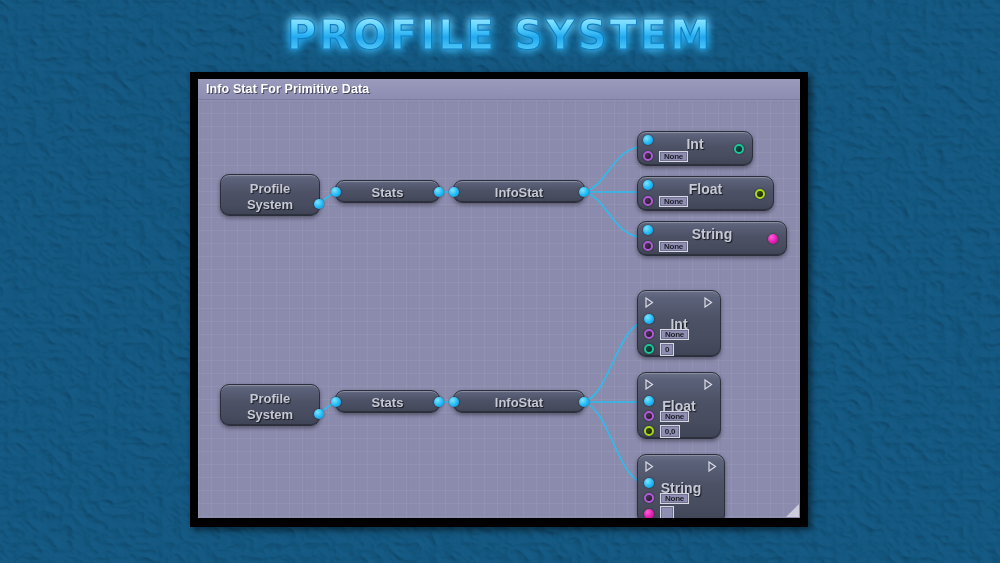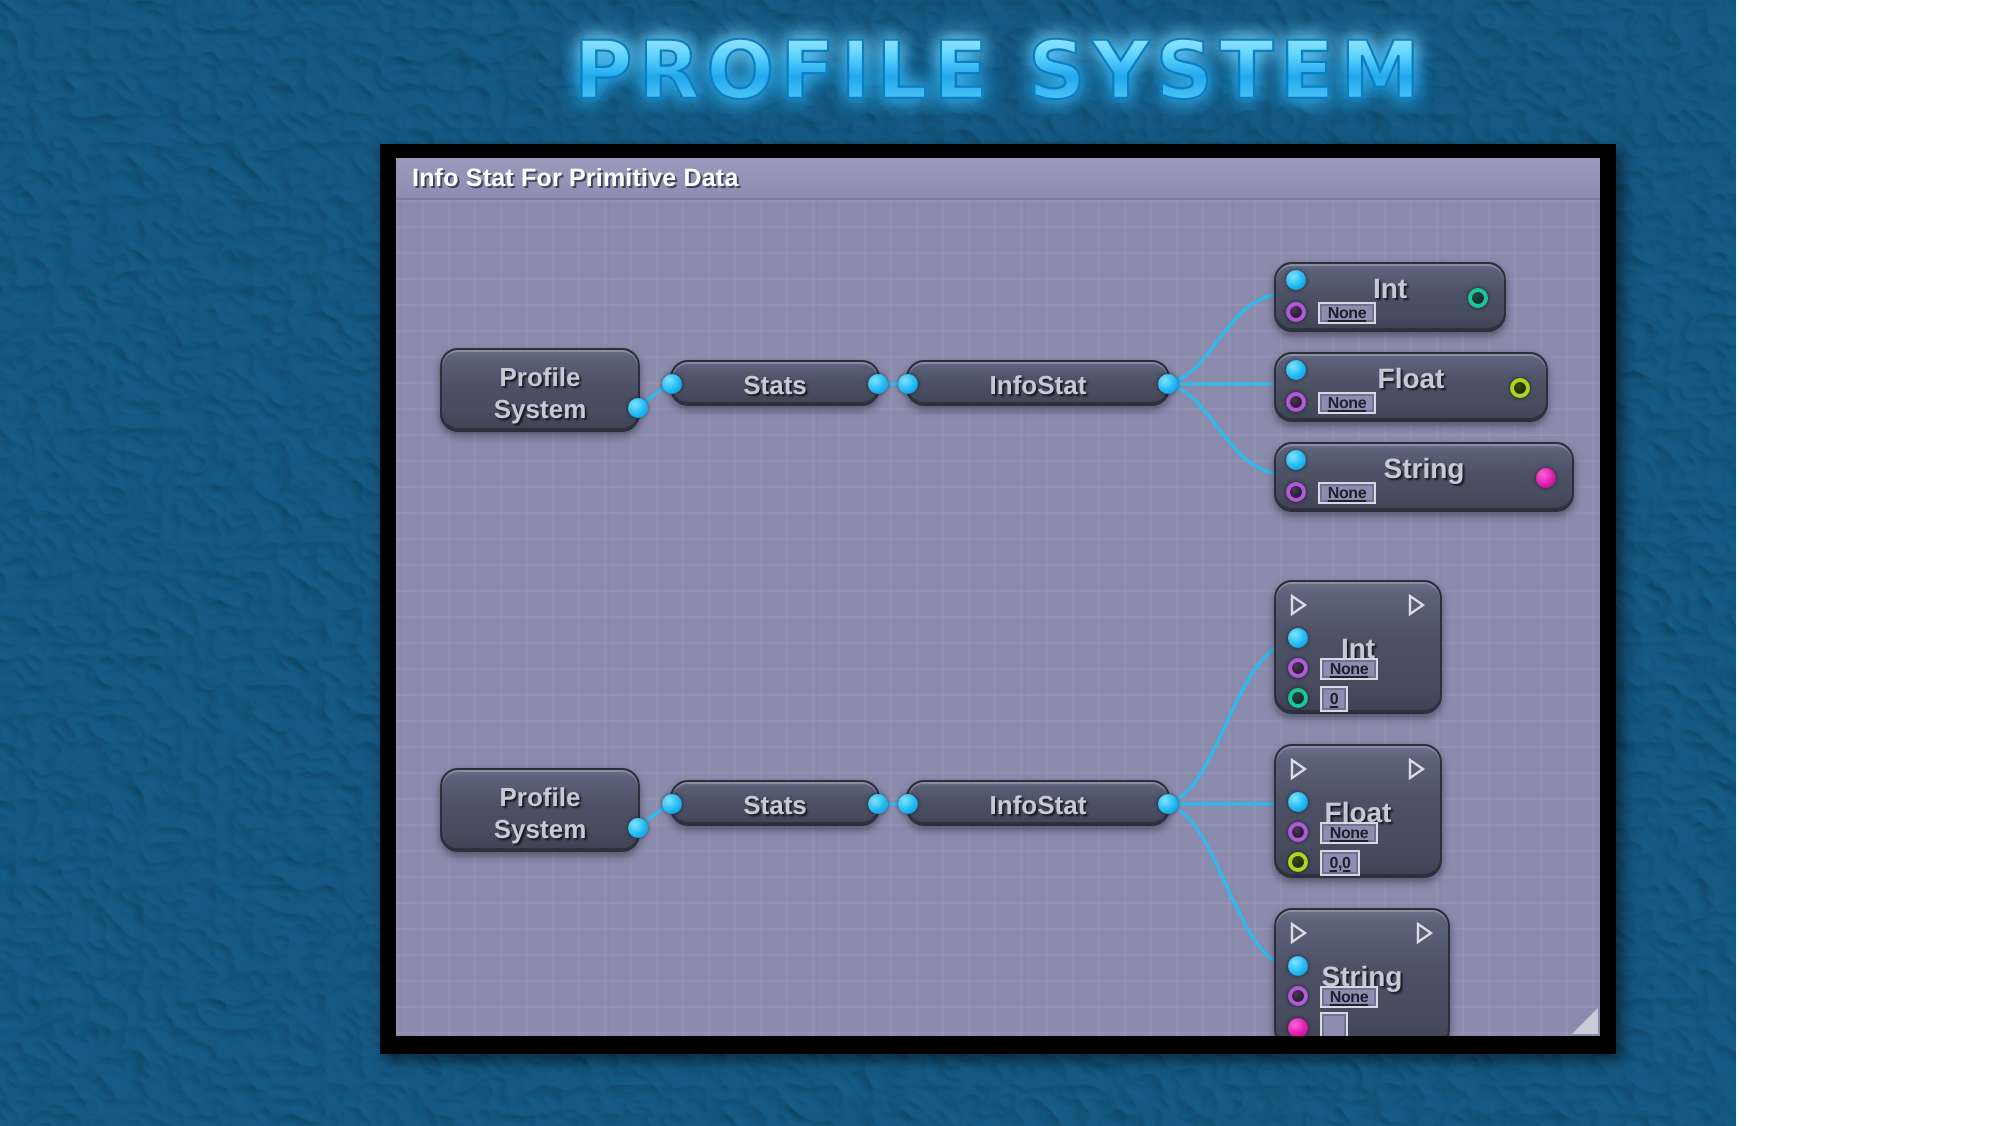--- a/index.html
+++ b/index.html
@@ -7,21 +7,21 @@
   html, body {
     width: 1000px;
     height: 563px;
     overflow: hidden;
     font-family: "Liberation Sans", sans-serif;
   }
 
   
   #app {
     position: relative;
-    width: 868px;
+    width: 1000px;
     height: 563px;
     background-color: #10486f;
     overflow: hidden;
     padding-left: 24px;
   }
   #bg-texture {
     position: absolute;
     inset: 0;
     opacity: 0.85;
   }
@@ -165,21 +165,20 @@
     border: 1px solid #d8d8e4;
     color: #20202c;
     font-size: 8px;
     font-weight: bold;
     line-height: 1;
     display: flex;
     align-items: center;
     justify-content: center;
     box-shadow: inset 0 0 0 1px rgba(60,60,80,0.35);
     letter-spacing: -0.2px;
-    text-decoration: underline;
   }
   .valuebox.empty { color: transparent; }
 </style>
 </head>
 <body>
 
 <div id="app">
 
   <svg id="bg-texture" width="1000" height="563" viewBox="0 0 1000 563" preserveAspectRatio="none">
     <defs>

